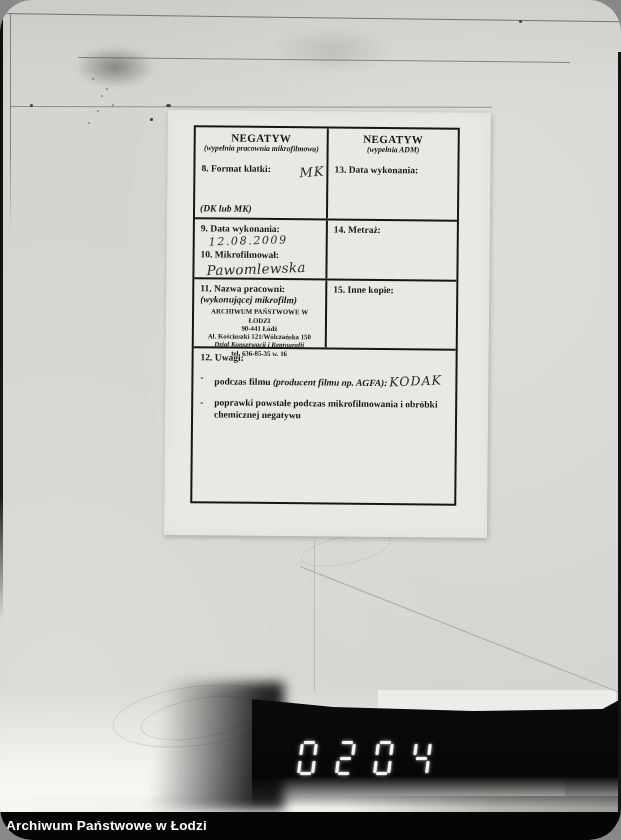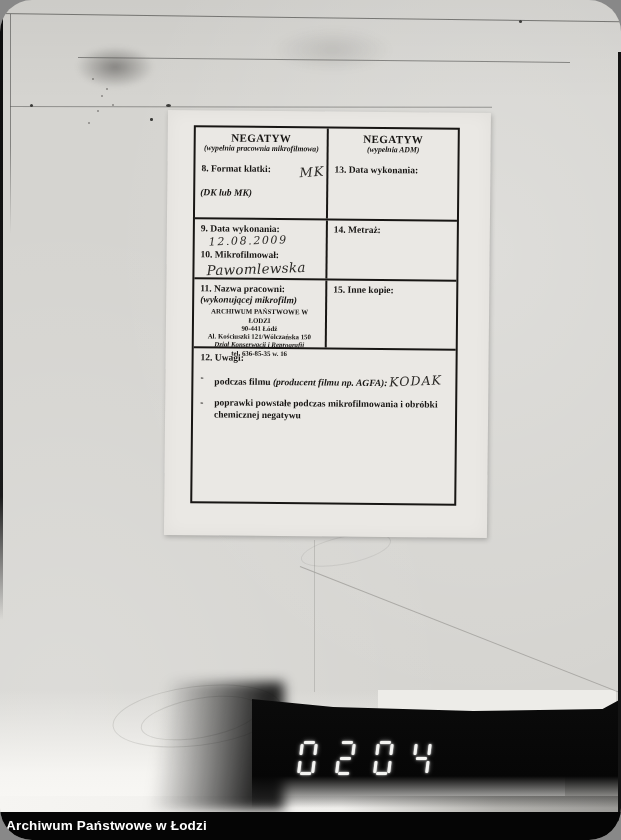--- a/index.html
+++ b/index.html
@@ -68,21 +68,21 @@
   .cell{box-sizing:border-box;padding:4px 6px;position:relative;}
   .cell-l{width:131px;}
   .cell-r{flex:1;border-left:2px solid #181614;}
 
   .col-title{font-weight:bold;font-size:11px;text-align:center;letter-spacing:.4px;line-height:1.15;}
   .col-sub{font-weight:bold;font-style:italic;font-size:8px;text-align:center;line-height:1.1;
     transform:scaleX(.96);transform-origin:center;white-space:nowrap;}
   .lbl{font-weight:bold;font-size:9.5px;line-height:1.2;}
   .note{font-weight:bold;font-style:italic;font-size:9.5px;}
   .mt-label{margin-top:11px;}
-  .bottom-note{position:absolute;left:5px;bottom:20px;}
+  .bottom-note{position:absolute;left:5px;bottom:4px;}
 
   .addr{margin-top:3px;text-align:center;font-weight:bold;font-size:7px;line-height:1.18;
     transform:scaleX(.98);}
   .addr .it{font-style:italic;}
 
   .hand{font-family:"DejaVu Serif","Liberation Serif",serif;font-style:italic;color:#2b2926;}
   .hand-mk{position:absolute;left:104px;top:36px;font-size:13px;transform:rotate(-4deg);letter-spacing:1px;}
   .hand-date{display:block;margin:1px 0 0 8px;font-size:11px;letter-spacing:1.6px;transform:rotate(-2deg);transform-origin:left center;}
   .hand-sign{display:block;margin:1px 0 0 6px;font-size:13.5px;transform:rotate(-2.5deg);transform-origin:left center;letter-spacing:.3px;}
   .hand-inline{font-size:12.5px;letter-spacing:1px;display:inline-block;transform:rotate(-3deg) translateY(-1px);}

